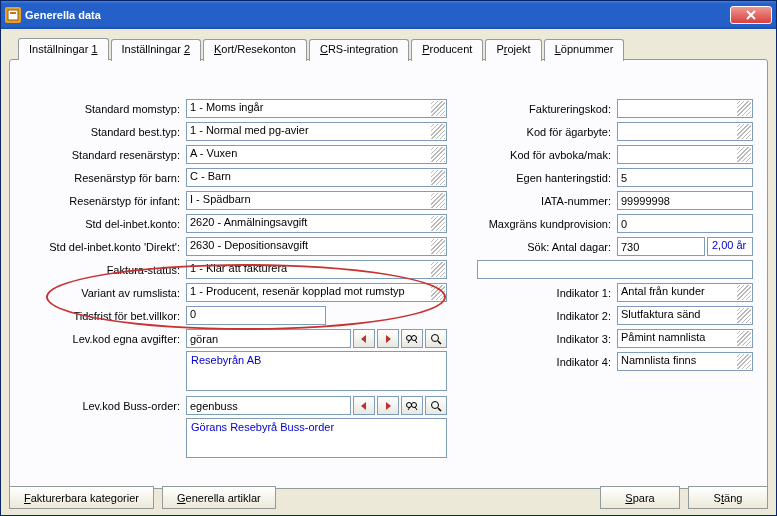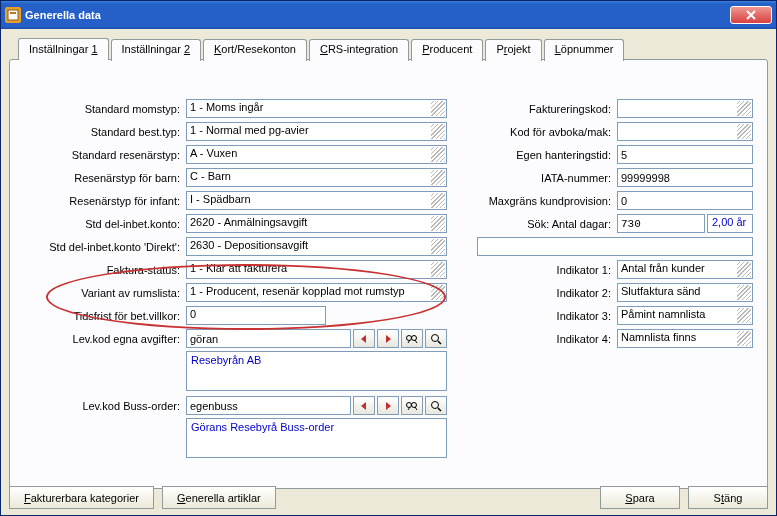--- a/index.html
+++ b/index.html
@@ -212,20 +212,27 @@
 
       <div class="col col2">
         <div class="row">
             <div class="lbl">Faktureringskod:</div>
             <div class="fld">
               <input class="inp" value="" style="">
               <div class="grip"></div>
             </div>
           </div>
         <div class="row">
+            <div class="lbl">Kod för ägarbyte:</div>
+            <div class="fld">
+              <input class="inp" value="" style="">
+              <div class="grip"></div>
+            </div>
+          </div>
+        <div class="row">
             <div class="lbl">Kod för avboka/mak:</div>
             <div class="fld">
               <input class="inp" value="" style="">
               <div class="grip"></div>
             </div>
           </div>
         <div class="row">
             <div class="lbl">Egen hanteringstid:</div>
             <div class="fld">
               <input class="inp" value="5" style="">
@@ -239,21 +246,21 @@
           </div>
         <div class="row">
             <div class="lbl">Maxgräns kundprovision:</div>
             <div class="fld">
               <input class="inp" value="0" style="">
             </div>
           </div>
         <div class="row">
             <div class="lbl">Sök: Antal dagar:</div>
             <div class="fld" style="position:relative">
-              <input class="inp" style="width: 88px; font-family: Liberation Mono, monospace;" value="730">
+              <input class="inp" style="width: 88px;" value="730">
               <div class="inp" style="flex:1;position:relative">
                 <span class="note" style="left:4px;right:auto;padding:0">2,00 år</span>
               </div>
             </div>
           </div>
         <div class="row">
             <div class="fld">
               <input class="inp" value="" style="">
             </div>
           </div>

